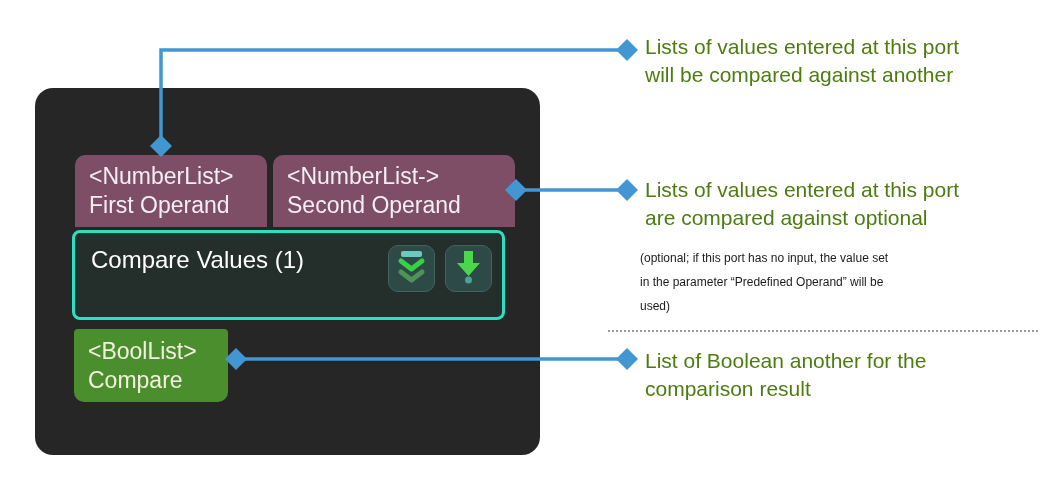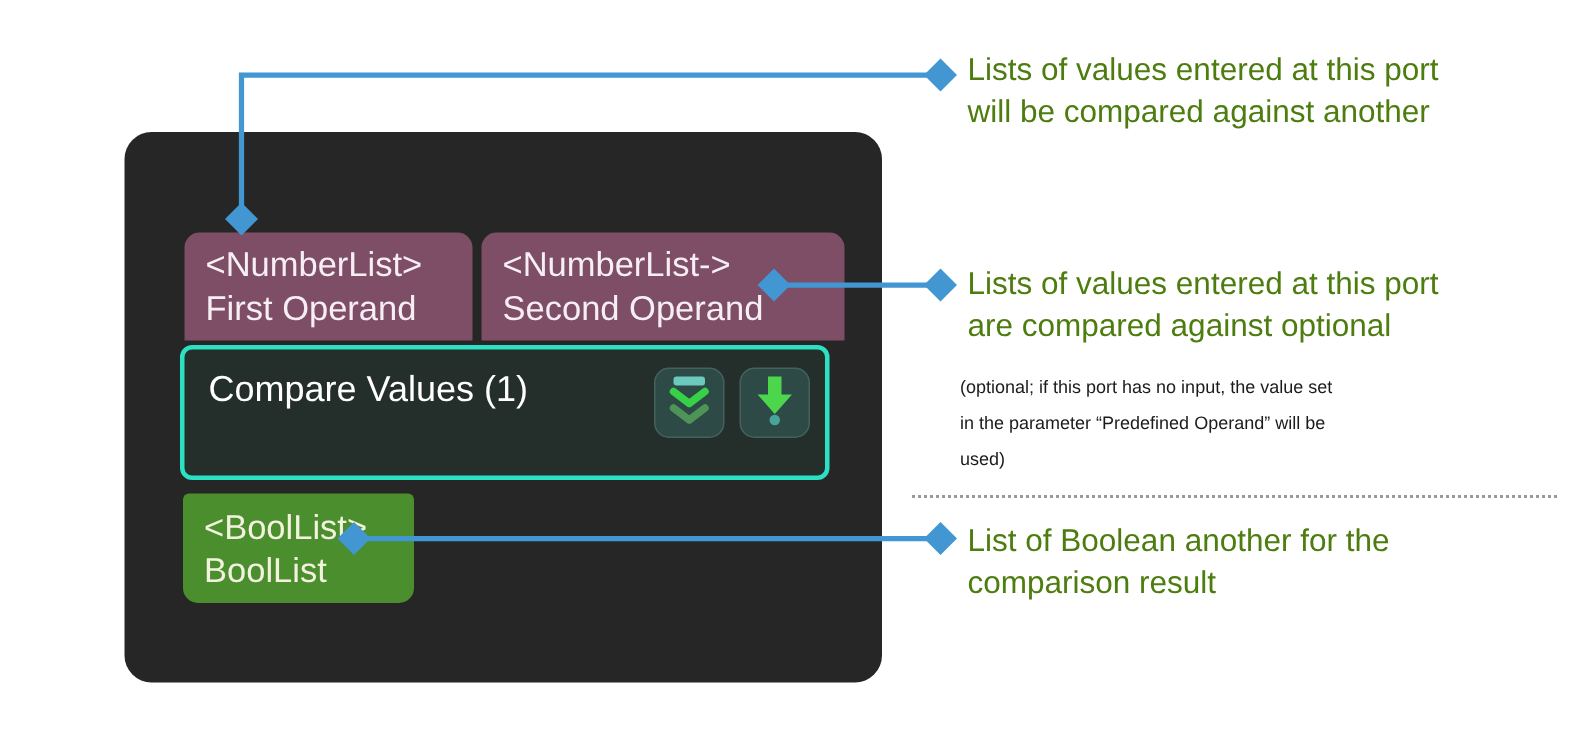--- a/index.html
+++ b/index.html
@@ -11,21 +11,20 @@
     background: #ffffff;
     overflow: hidden;
   }
   
   .node {
     position: absolute;
     left: 35px; top: 88px;
     width: 505px; height: 367px;
     background: #262626;
     border-radius: 18px;
-    margin-left: 48px;
   }
   .port {
     position: absolute;
     display: flex;
     flex-direction: column;
     justify-content: center;
     padding-left: 14px;
     font-size: 23px;
     line-height: 29px;
     white-space: nowrap;
@@ -142,21 +141,21 @@
           <svg width="37" height="37" viewBox="0 0 37 37">
             <polygon points="14,3 23,3 23,15 30,15 18.5,28 7,15 14,15" fill="#4cd64c"></polygon>
             <circle cx="18.5" cy="32" r="3.5" fill="#4aa39b"></circle>
           </svg>
         </span>
       </div>
     </div>
 
     <div class="port port-out">
       <div>&lt;BoolList&gt;</div>
-      <div>BoolList</div>
+      <div>Compare</div>
     </div>
   </div>
 
   <svg class="overlay" viewBox="0 0 1059 504">
 
     <path d="M161 146 V50 H627" fill="none" stroke="#4296d2" stroke-width="3.5"></path>
     <polygon points="161,135 172,146 161,157 150,146" fill="#4296d2"></polygon>
     <polygon points="627,39 638,50 627,61 616,50" fill="#4296d2"></polygon>
 
     <path d="M516 190 H627" fill="none" stroke="#4296d2" stroke-width="3.5"></path>

